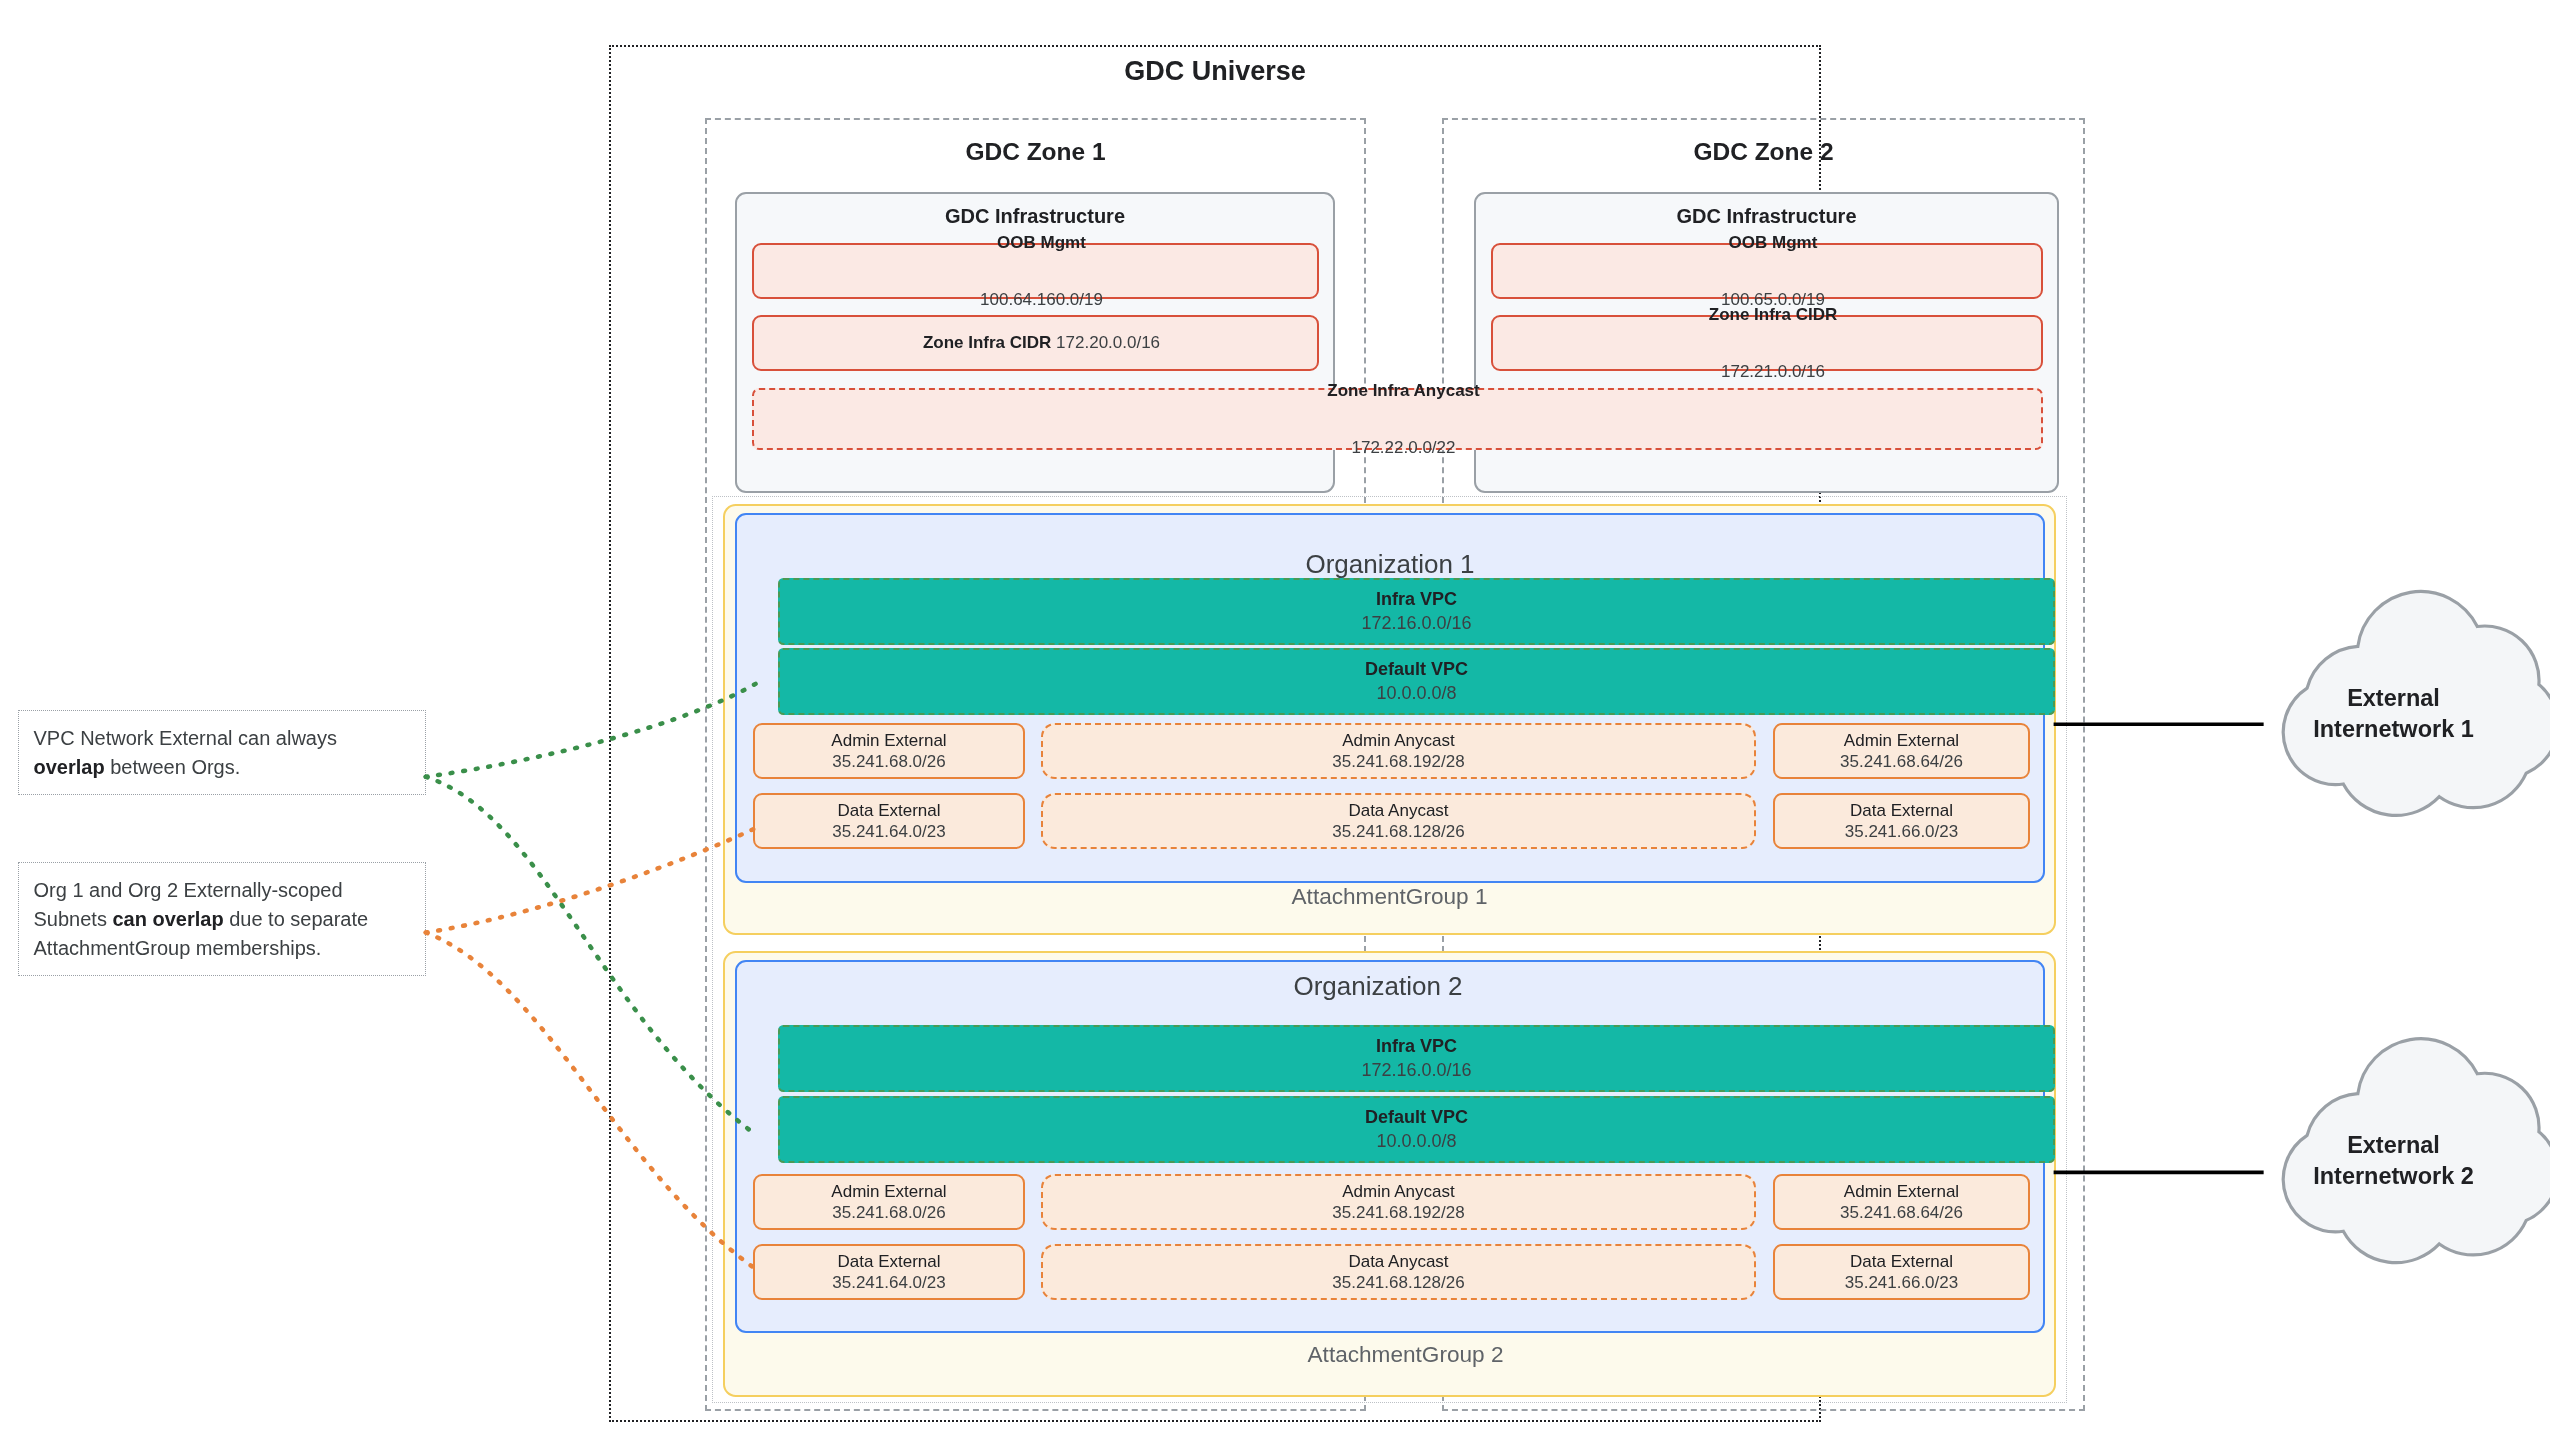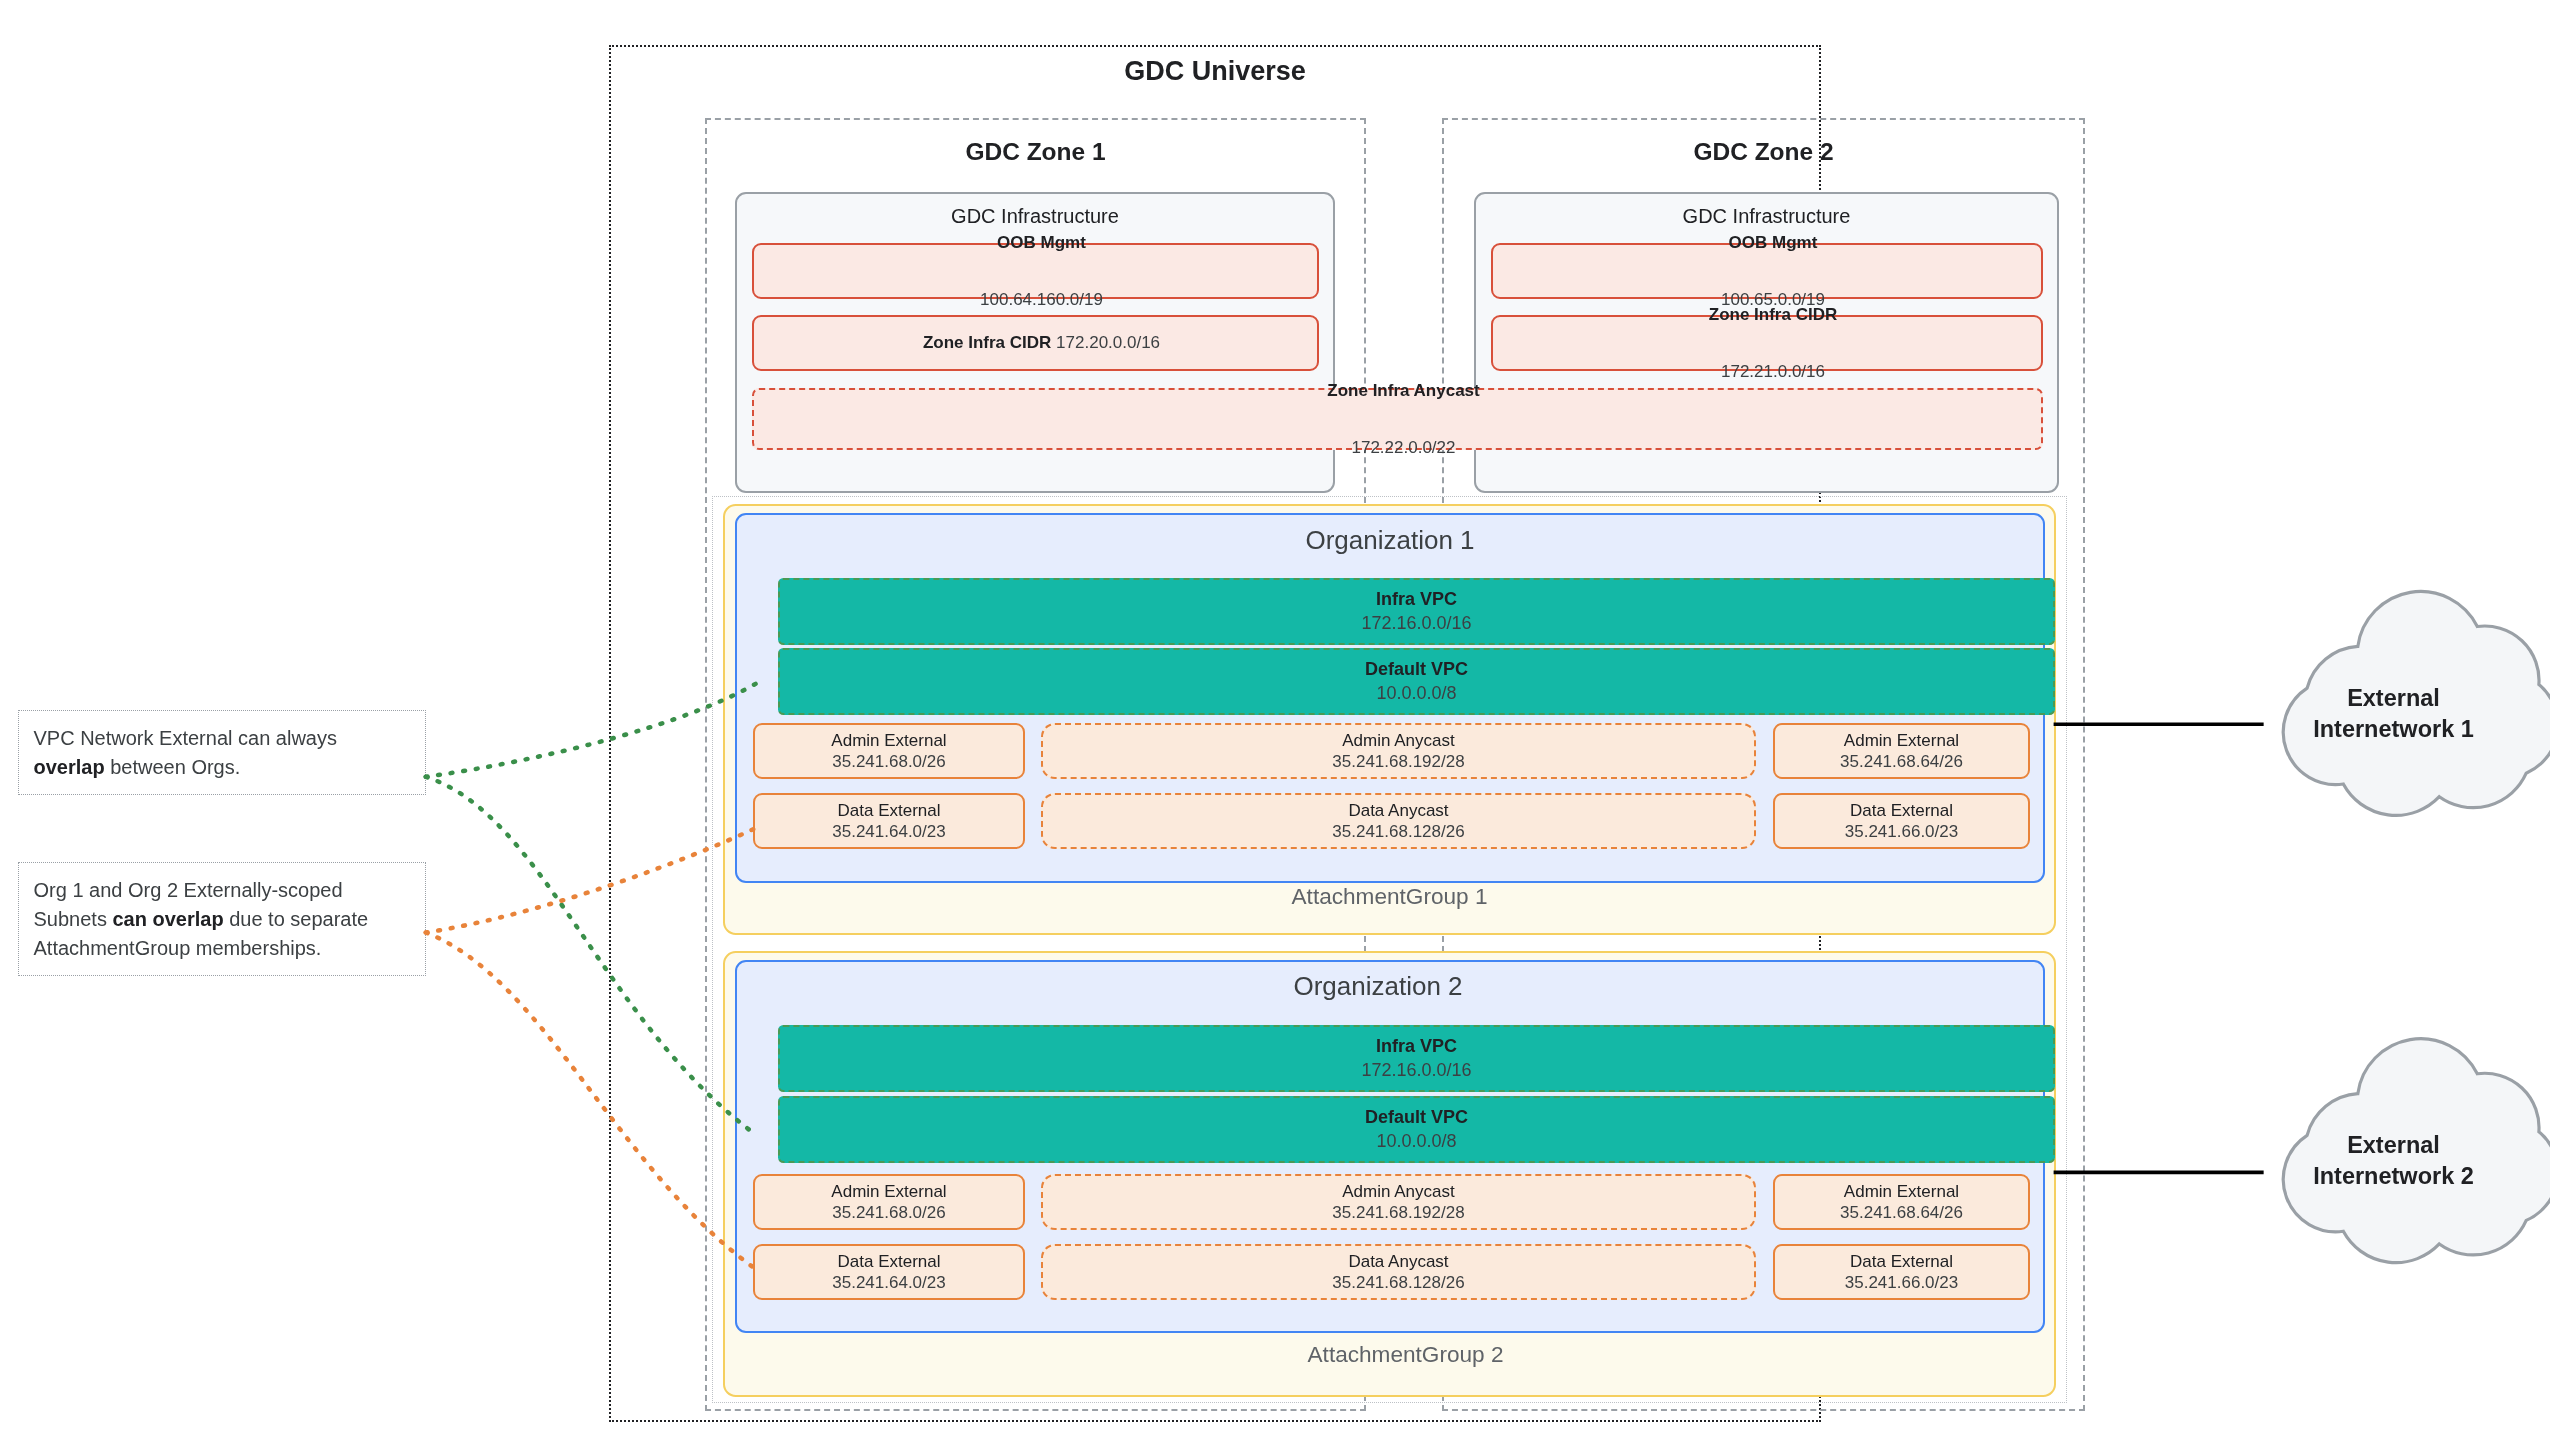--- a/index.html
+++ b/index.html
@@ -20,21 +20,21 @@
   #zone1{left:705px;top:118px;width:661px;height:1293px;}
   #zone2{left:1442px;top:118px;width:643px;height:1293px;}
   .zone-title{font-size:24.5px;font-weight:bold;text-align:center;color:#202124;}
   #zone1-title{left:705px;top:138px;width:661px;}
   #zone2-title{left:1442px;top:138px;width:643px;}
 
   
   .infra{border:2.3px solid #9aa0a6;border-radius:11px;background:#f6f8fa;}
   #infra1{left:735px;top:192px;width:600px;height:301px;}
   #infra2{left:1474px;top:192px;width:585px;height:301px;}
-  .infra-title{font-size:20px;font-weight:normal;text-align:center;color:#202124;}
+  .infra-title{font-size:20px;font-weight:bold;text-align:center;color:#202124;}
   #infra1-title{left:735px;top:205px;width:600px;}
   #infra2-title{left:1474px;top:205px;width:585px;}
 
   
   .redbox{border:2.3px solid #d8503a;border-radius:9px;background:#fbe9e4;
           display:flex;flex-direction:column;align-items:center;justify-content:center;padding-left:12px;}
   .redbox .t{font-size:17px;font-weight:bold;color:#202124;line-height:1.25;}
   .redbox .c{font-size:17px;color:#3c4043;line-height:1.25;margin-top:35px;}
   .redbox .inline{font-size:17px;color:#3c4043;}
   .redbox .inline b{color:#202124;}
@@ -53,21 +53,21 @@
   #ag2{left:723px;top:951px;width:1333px;height:446px;}
   .ag-label{font-size:22.6px;color:#5f6368;text-align:center;}
   #ag1-label{left:723px;top:884px;width:1333px;}
   #ag2-label{left:723px;top:1342px;width:1333px;padding-left:32px;}
 
   
   .org{border:2.7px solid #4285f4;border-radius:11px;background:#e6edfd;}
   #org1{left:735px;top:513px;width:1310px;height:370px;}
   #org2{left:735px;top:960px;width:1310px;height:373px;}
   .org-title{font-size:26px;color:#3c4043;text-align:center;}
-  #org1-title{left:735px;top:525px;width:1310px;}
+  #org1-title{left:735px;top:549px;width:1310px;}
   #org2-title{left:735px;top:971px;width:1286px;}
 
   
   .vpc{border:2.7px dashed #4a9a54;background:#14b8a6;border-radius:5.4px;
        display:flex;flex-direction:column;align-items:center;justify-content:center;margin-left:25px;}
   .vpc .t{font-size:18px;font-weight:bold;color:#202124;line-height:1.3;}
   .vpc .c{font-size:18px;color:#3c4043;line-height:1.3;}
   #o1-infravpc{left:753px;top:578px;width:1277px;height:67px;}
   #o1-defvpc {left:753px;top:648px;width:1277px;height:67px;}
   #o2-infravpc{left:753px;top:1025px;width:1277px;height:67px;}

